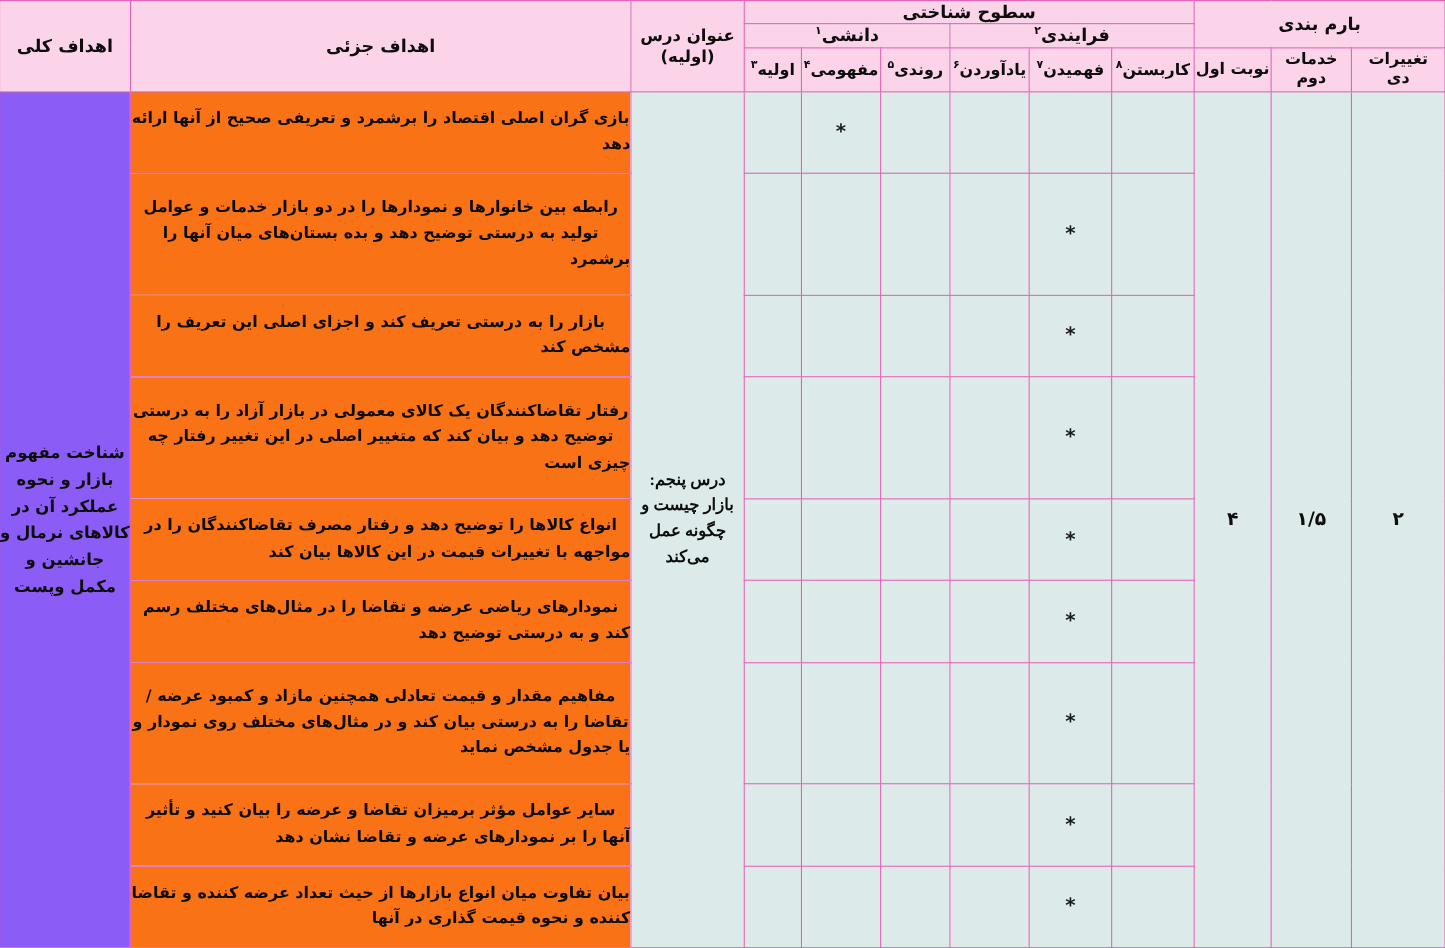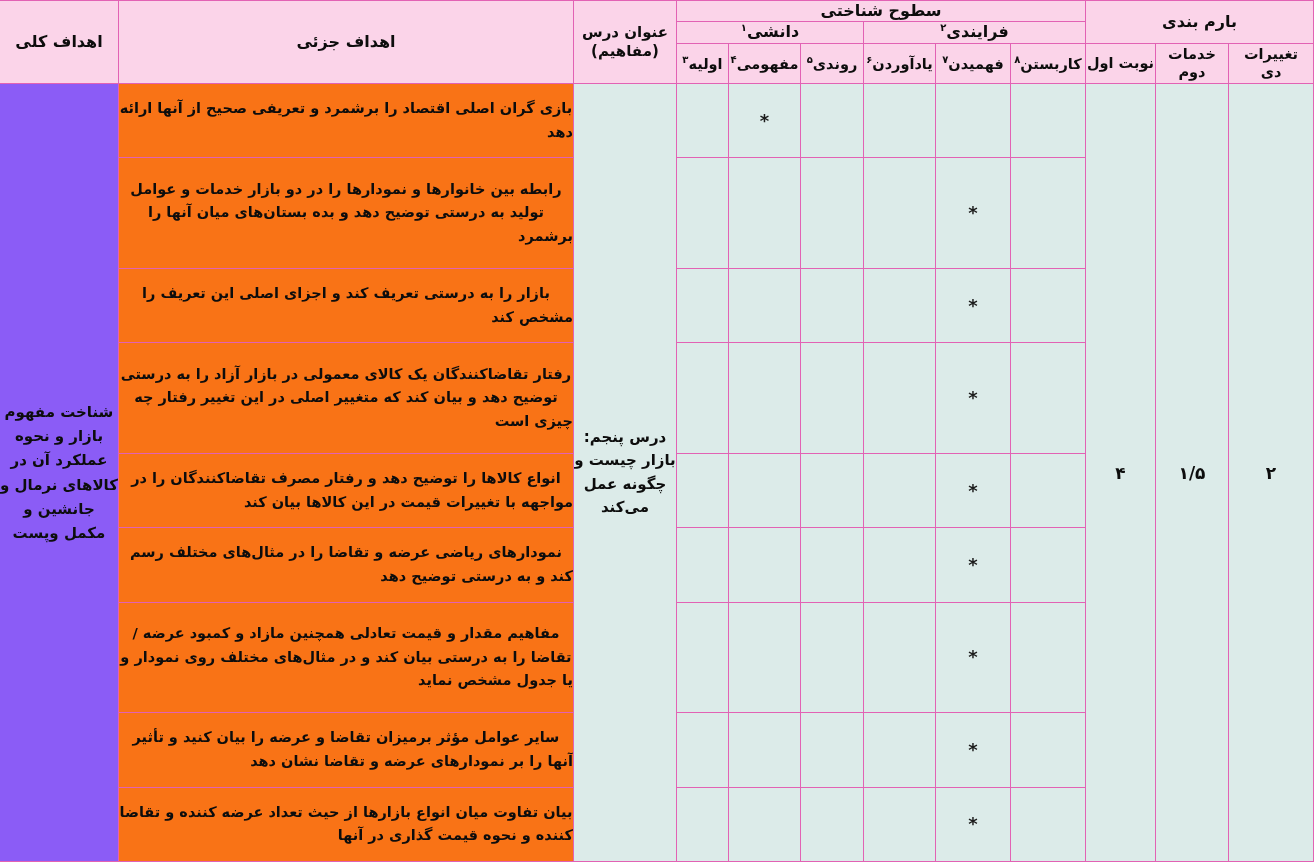--- a/index.html
+++ b/index.html
@@ -82,20 +82,21 @@
     font-weight: normal;
     line-height: 1.62;
     padding: 6px 14px 6px 12px;
     letter-spacing: -0.1px;
   }
   .lesson-cell {
     background: #dcebe9;
     font-size: 15px;
     line-height: 1.55;
     padding: 4px 3px;
+    font-family: Liberation Serif, serif;
   }
   .general-cell {
     background: #8b5cf6;
     font-size: 15px;
     line-height: 1.62;
     font-weight: normal;
     padding: 4px 6px;
   }
 
   .asterisk {
@@ -126,21 +127,21 @@
       <col style="width:455px">
       <col style="width:119px">
     </colgroup>
 
     <thead>
       <tr>
         <th class="hdr big" colspan="3" rowspan="2">بارم بندی</th>
         <th class="hdr big" colspan="6">سطوح شناختی</th>
         <th class="hdr" rowspan="3">
           <div>عنوان درس</div>
-          <div>(مفاهیم)</div>
+          <div>(اولیه)</div>
         </th>
         <th class="hdr big" rowspan="3">اهداف جزئی</th>
         <th class="hdr big" rowspan="3">اهداف کلی</th>
       </tr>
 
       <tr>
         <th class="hdr big" colspan="3"><span>فرایندی</span><span class="sup">۲</span></th>
         <th class="hdr big" colspan="3"><span>دانشی</span><span class="sup">۱</span></th>
       </tr>
 

